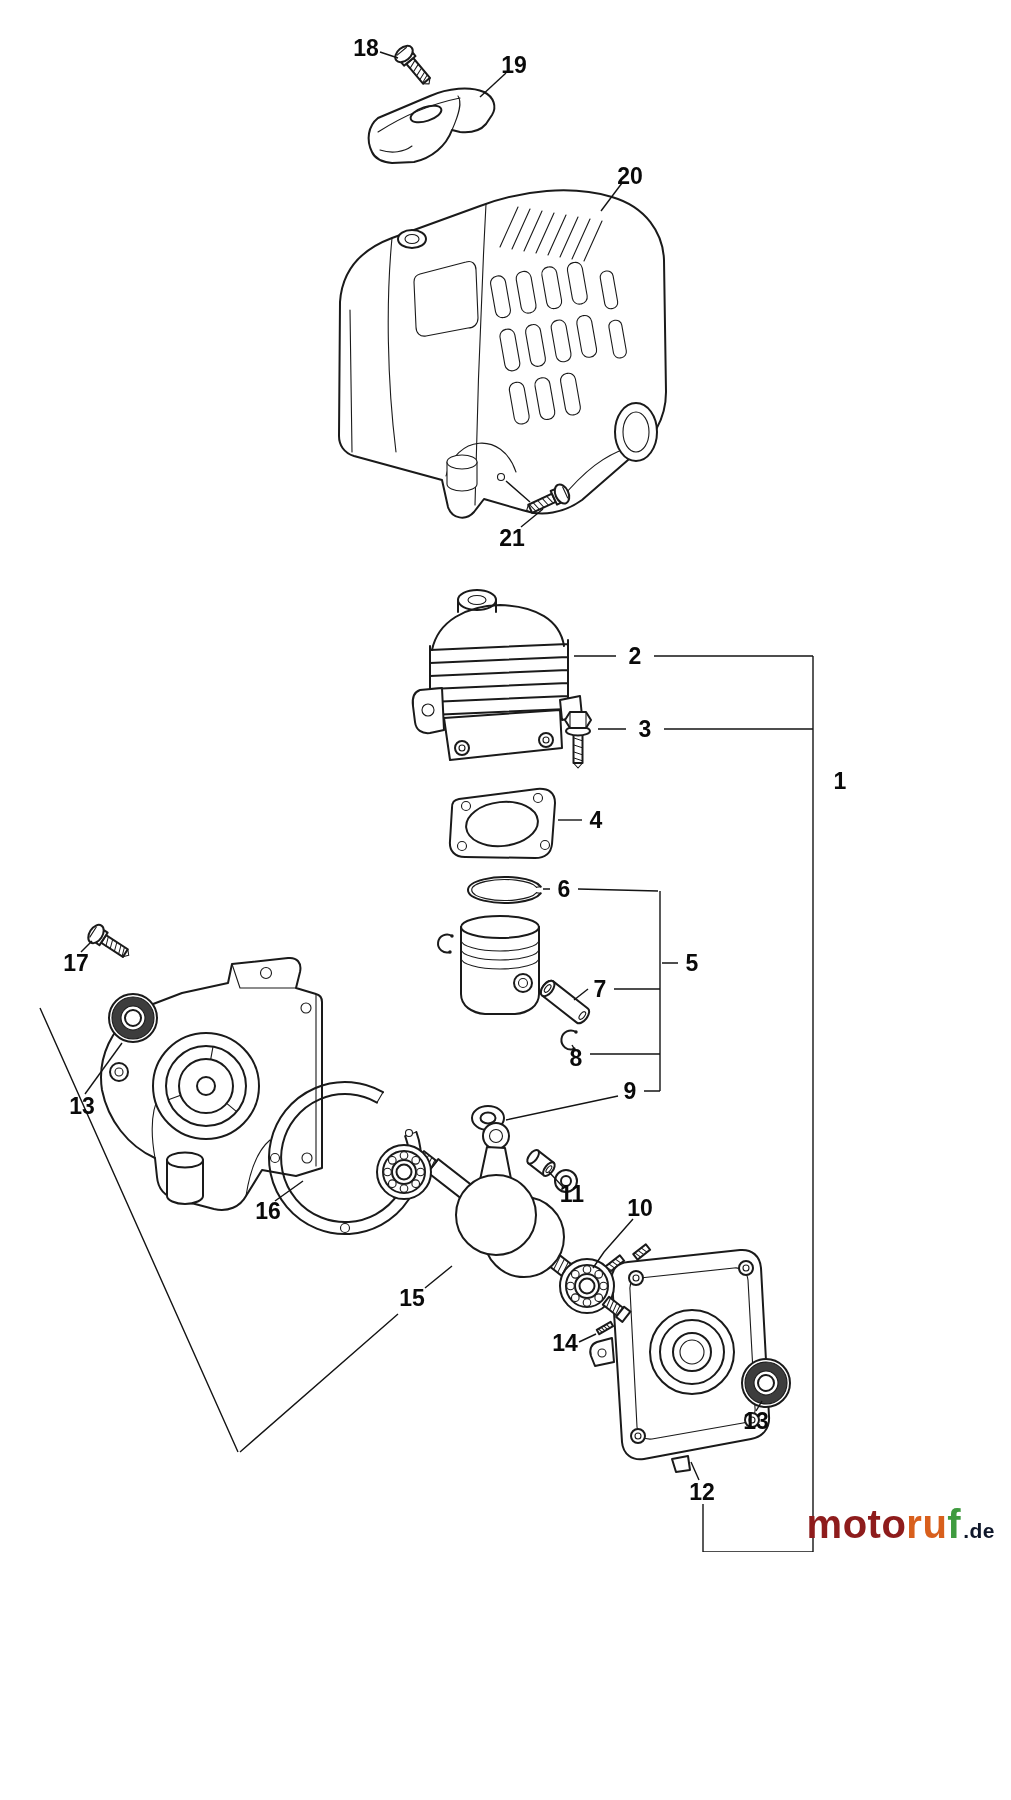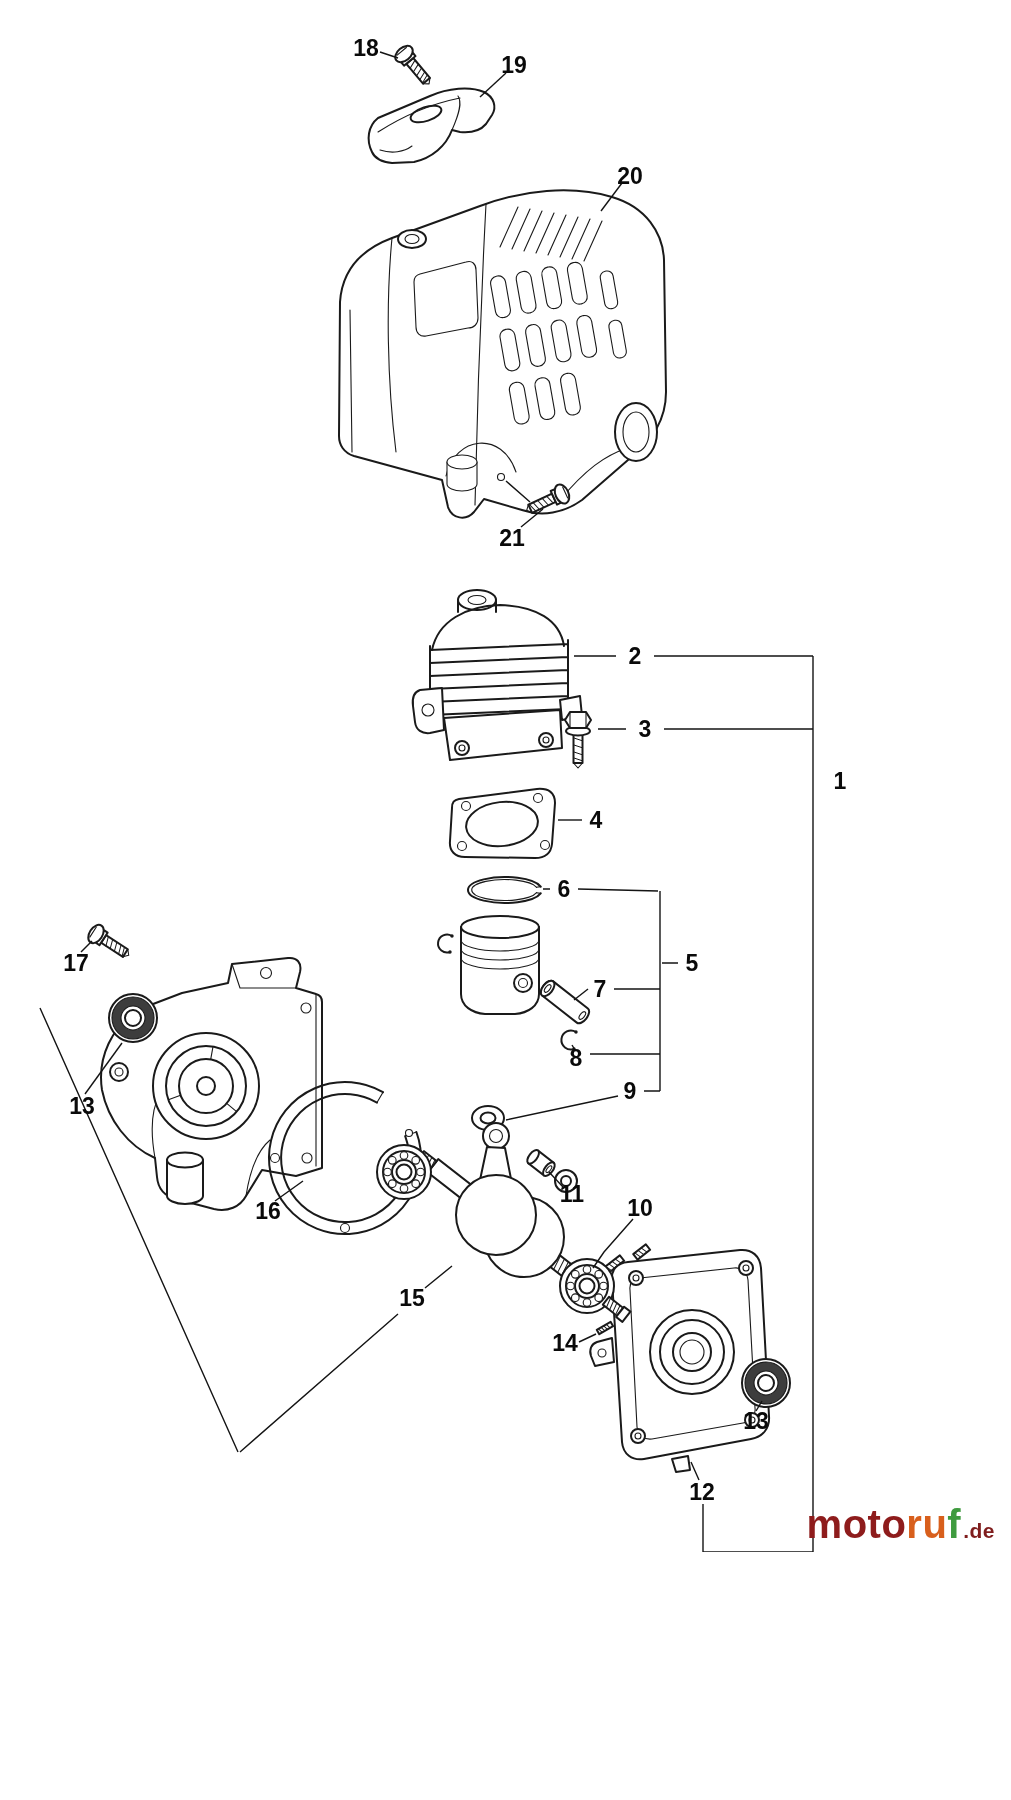--- a/index.html
+++ b/index.html
@@ -330,15 +330,15 @@
     <text class="callout" x="565" y="1343" dominant-baseline="central">14</text>
     <text class="callout" x="756" y="1421" dominant-baseline="central">13</text>
     <text class="callout" x="702" y="1492" dominant-baseline="central">12</text>
   </g>
 </svg>
 
 <div class="watermark">
   <span class="wm-seg" style="color: rgb(142, 28, 28);">moto</span>
   <span class="wm-seg" style="color: rgb(216, 95, 28); margin-top: 19px;">ru</span>
   <span class="wm-seg" style="color: rgb(63, 155, 63);">f</span>
-  <span class="wm-de" style="color: #7f1d1d;">.de</span>
+  <span class="wm-de" style="color: #0f172a;">.de</span>
 </div>
 </div>
 
 </body></html>

